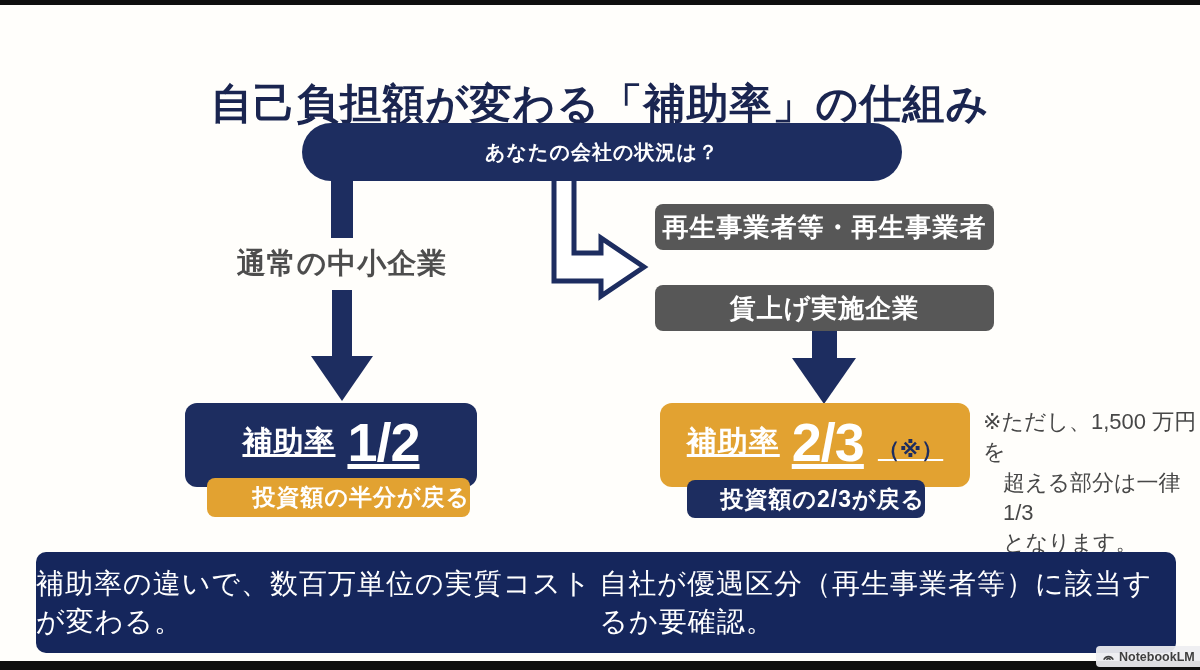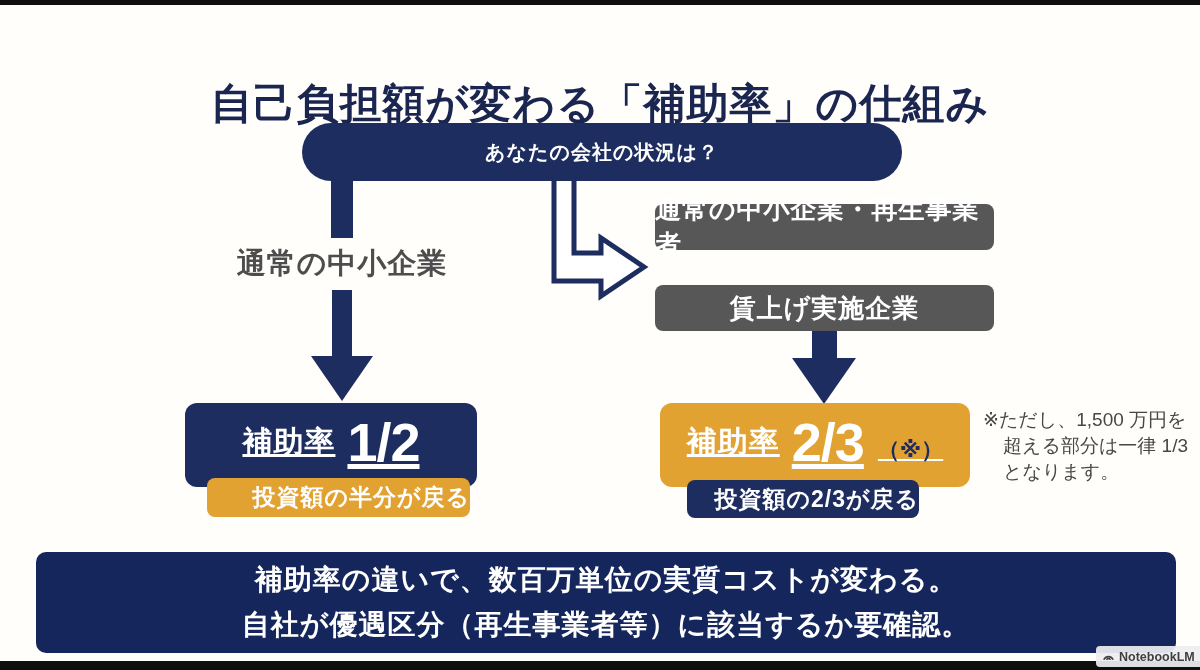--- a/index.html
+++ b/index.html
@@ -60,32 +60,32 @@
   .result.right{left:660px;top:403px;width:310px;height:84px;background:var(--orange,#e2a231);}
   .rate-label{font-size:30px;font-weight:700;letter-spacing:1px;}
   .rate-value{font-size:54px;font-weight:700;letter-spacing:-1px;}
   .rate-note-mark{font-size:22px;font-weight:700;color:var(--navy,#1d2d60);margin-top:16px;margin-left:2px;}
 
   .subbox{
     position:absolute;border-radius:8px;display:flex;align-items:center;justify-content:flex-end;
     color:#fff;font-weight:700;font-size:23px;z-index:3;letter-spacing:1px;
   }
   .subbox.left{left:207px;top:478px;width:263px;height:39px;background:var(--orange,#e2a231);}
-  .subbox.right{left:687px;top:480px;width:232px;height:38px;background:var(--navy,#1d2d60);}
+  .subbox.right{left:687px;top:480px;width:232px;height:38px;background:var(--navy,#1d2d60);padding-left:6px;}
 
   .note{
     position:absolute;left:983px;top:407px;width:215px;
-    font-size:19px;line-height:1.38;color:var(--note-gray,#474747);font-weight:500;
+    font-size:22px;line-height:1.38;color:var(--note-gray,#474747);font-weight:500;
   }
   .note .cont{padding-left:20px;}
 
   .banner{
     position:absolute;left:36px;top:552px;width:1140px;height:101px;border-radius:10px;
-    background:var(--banner-navy,#15265c);display:flex;flex-direction:column;align-items:center;justify-content:center;
-    gap:7px;color:#fff;font-size:28px;font-weight:700;z-index:2;letter-spacing:1px;
+    background:var(--banner-navy,#15265c);display:flex;flex-direction:row;align-items:center;justify-content:center;
+    gap:7px;color:#fff;font-size:28px;font-weight:400;z-index:2;letter-spacing:1px;
   }
 
   .watermark{
     position:absolute;left:1096px;top:646px;height:21px;padding:0 8px 0 6px;border-radius:4px;
     background:rgba(238,238,241,0.93);display:flex;align-items:center;gap:4px;z-index:5;
     color:#3f3f3f;font-size:12.5px;font-weight:600;
   }
   .watermark svg{display:block;}
 </style>
 </head>
@@ -104,21 +104,21 @@
   <div class="connector-left"></div>
   <div class="cond-left">通常の中小企業</div>
   <div class="arrow-shaft left"></div>
   <div class="arrow-head left"></div>
 
   <svg class="elbow" width="130" height="140" viewBox="530 165 130 140">
     <polygon points="554,176 554,281 601,281 601,296 644,267 601,238 601,253 574,253 574,176"></polygon>
   </svg>
 
   <div class="graybox one">
-    <span>通常の中小企業・再生事業者</span>
+    <span>再生事業者等・再生事業者</span>
   </div>
   <div class="graybox two">
     <span>賃上げ実施企業</span>
   </div>
   <div class="arrow-shaft right"></div>
   <div class="arrow-head right"></div>
 
   <div class="result left">
     <span class="rate-label">補助率</span>
     <span class="rate-value">1/2</span>

